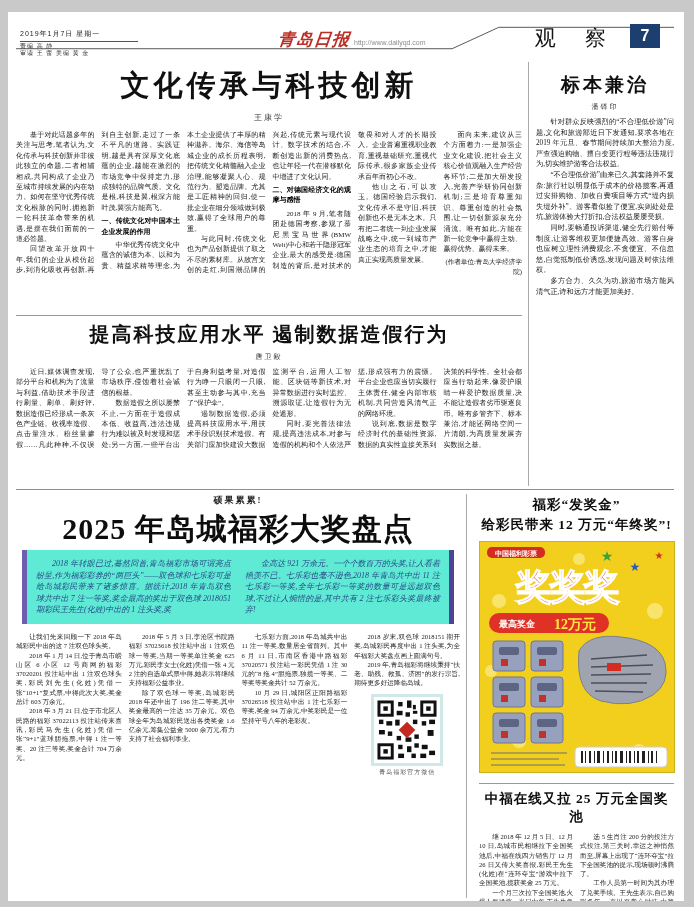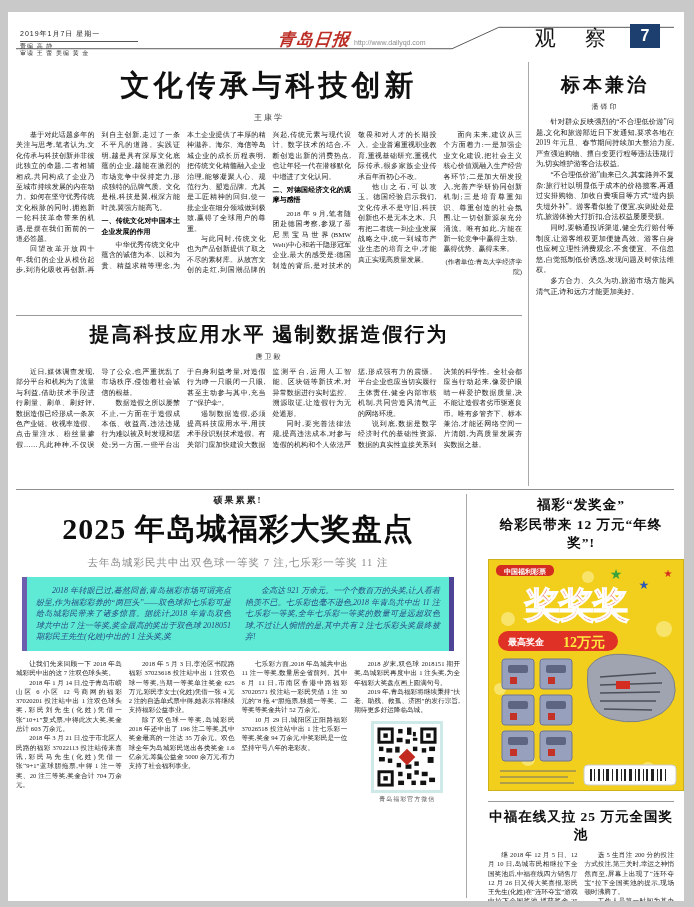--- a/index.html
+++ b/index.html
@@ -39,21 +39,21 @@
   .byline-sm { text-align:center; font-size:7px; color:#333; margin:4px 0 5px; letter-spacing:2px; }
 
   .c-title1 { text-align:center; font-size:19px; font-weight:bold; letter-spacing:3px; margin-top:10px; color:#101010;}
   .c-title2 { text-align:center; font-size:16.5px; font-weight:bold; letter-spacing:1px; margin-top:3px; color:#101010;}
   .side-body { font-size:7.2px; line-height:10.6px; text-align:justify; color:#1a1a1a; height:330px; overflow:hidden; }
 
   
   .section-rule { height:1px; background:#8f8f8f; margin:3px 0 4px; }
   .bottom-section { display:flex; height:404px; }
   .bl { flex:1; min-width:0; padding-right:6px; }
-  .br { width:208px; border-left:1px solid #a9a9a9; padding-left:21px; }
+  .br { width:208px; border-left:1px solid #a9a9a9; padding-left:12px; }
 
   .kicker { text-align:center; font-size:9px; font-weight:bold; color:#222; letter-spacing:2px; }
   .big-title { text-align:center; font-size:30px; font-weight:bold; letter-spacing:1px; color:#0d0d0d; margin-top:2px; }
   .subtitle { text-align:center; font-size:10.5px; color:#8a8a8a; margin:6px 0 7px; letter-spacing:1px; }
   .intro-box { background:#5eead4; border-left:5px solid #6b5fae; border-right:5px solid #4e4496; padding:8px 9px; margin:0 6px; }
   .intro-cols { column-count:2; column-gap:14px; font-size:8px; line-height:11.6px; font-style:italic; color:#274a86; text-align:justify; }
   .intro-cols p { text-indent:2em; }
 
   .mini-wrap { display:flex; gap:7px; margin-top:8px; height:242px; overflow:hidden; }
   .mini { flex:1; min-width:0; font-size:6.6px; line-height:9.3px; text-align:justify; color:#1c1c1c; }
@@ -140,21 +140,20 @@
     </div>
   </div>
 
   <div class="section-rule"></div>
 
   <div class="bottom-section">
 
     <div class="bl">
       <div class="kicker">硕果累累!</div>
       <div class="big-title">2025 年岛城福彩大奖盘点</div>
-      <div class="subtitle">去年岛城彩民共中出双色球一等奖 7 注,七乐彩一等奖 11 注</div>
 
       <div class="intro-box">
         <div class="intro-cols">
           <p>2018 年转眼已过,蓦然回首,青岛福彩市场可谓亮点纷呈,作为福彩彩券的“两巨头”——双色球和七乐彩可是给岛城彩民带来了诸多惊喜。据统计,2018 年青岛双色球共中出 7 注一等奖,奖金最高的奖出于双色球 2018051 期彩民王先生(化姓)中出的 1 注头奖,奖</p>
           <p>金高达 921 万余元。一个个数百万的头奖,让人看着艳羡不已。七乐彩也毫不逊色,2018 年青岛共中出 11 注七乐彩一等奖,全年七乐彩一等奖的数量可是远超双色球,不过让人惋惜的是,其中共有 2 注七乐彩头奖最终被弃!</p>
         </div>
       </div>
 
       <div class="mini-wrap">
         <div class="mini">

